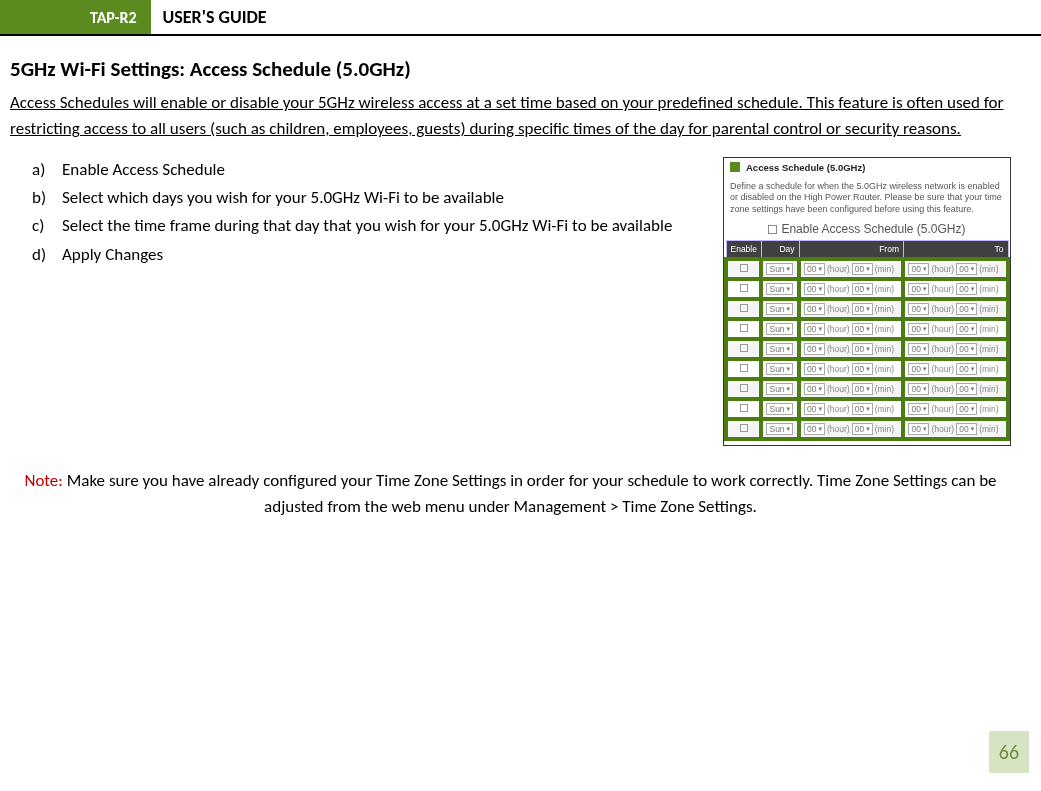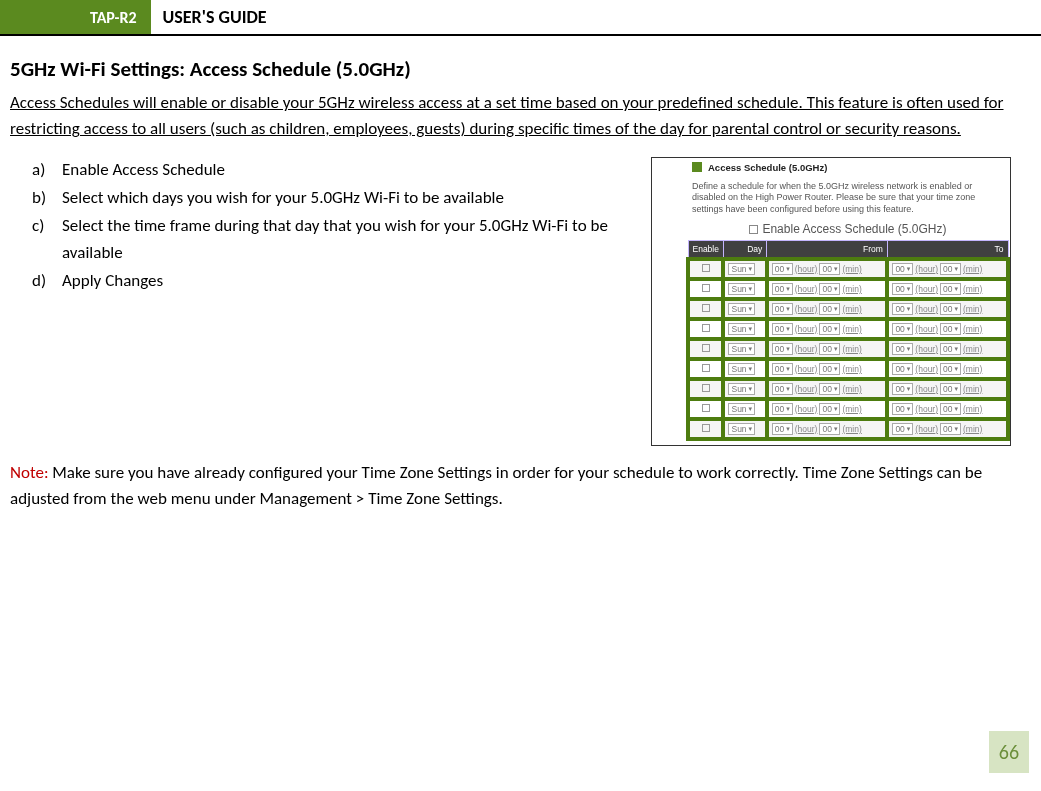--- a/index.html
+++ b/index.html
@@ -66,28 +66,27 @@
     position: relative;
     padding-left: 30px;
     margin-bottom: 2px;
   }
   .steps li .marker {
     position: absolute;
     left: 0;
     top: 0;
   }
   .shot-col {
-    width: 360px;
+    width: 288px;
     border: 1px solid #333;
     font-family: Arial, sans-serif;
     font-size: 9.5px;
     color: #444;
     background: #fff;
     padding-bottom: 4px;
-    padding-left: 34px;
   }
   .shot-head {
     display: flex;
     align-items: center;
     gap: 6px;
     padding: 4px 6px;
     font-weight: bold;
     color: #222;
   }
   .shot-head .sq {
@@ -126,25 +125,26 @@
     padding: 2px 3px;
     background: #f5f5f5;
     color: #777;
     white-space: nowrap;
   }
   .sched-table tr:nth-child(even) td { background:#fff; }
   .sched-table .cbcell { width:16px; text-align:center;}
   .sched-table .cb2 { display:inline-block; width:8px; height:8px; border:1px solid #999;}
   .dd { display:inline-flex; align-items:center; border:1px solid #aaa; background:#fff; padding:0 2px; height:12px; line-height:12px;}
   .dd .tri { margin-left:2px; font-size:7px;}
-  .lbl { color:#888; margin:0 2px;text-decoration:underline;}
+  .lbl { color:#888; margin:0 2px;}
   .note-row {
-    margin-top: 14px;
+    margin-top: 22px;
     font-size: 17px;
     line-height: 1.55;
+    text-align: center;
   }
   .note-label { color: #c00000; }
   .page-num {
     position: absolute;
     right: 12px;
     bottom: 18px;
     background: #d7e4c3;
     color: #6b8f3a;
     width: 40px;
     height: 42px;

